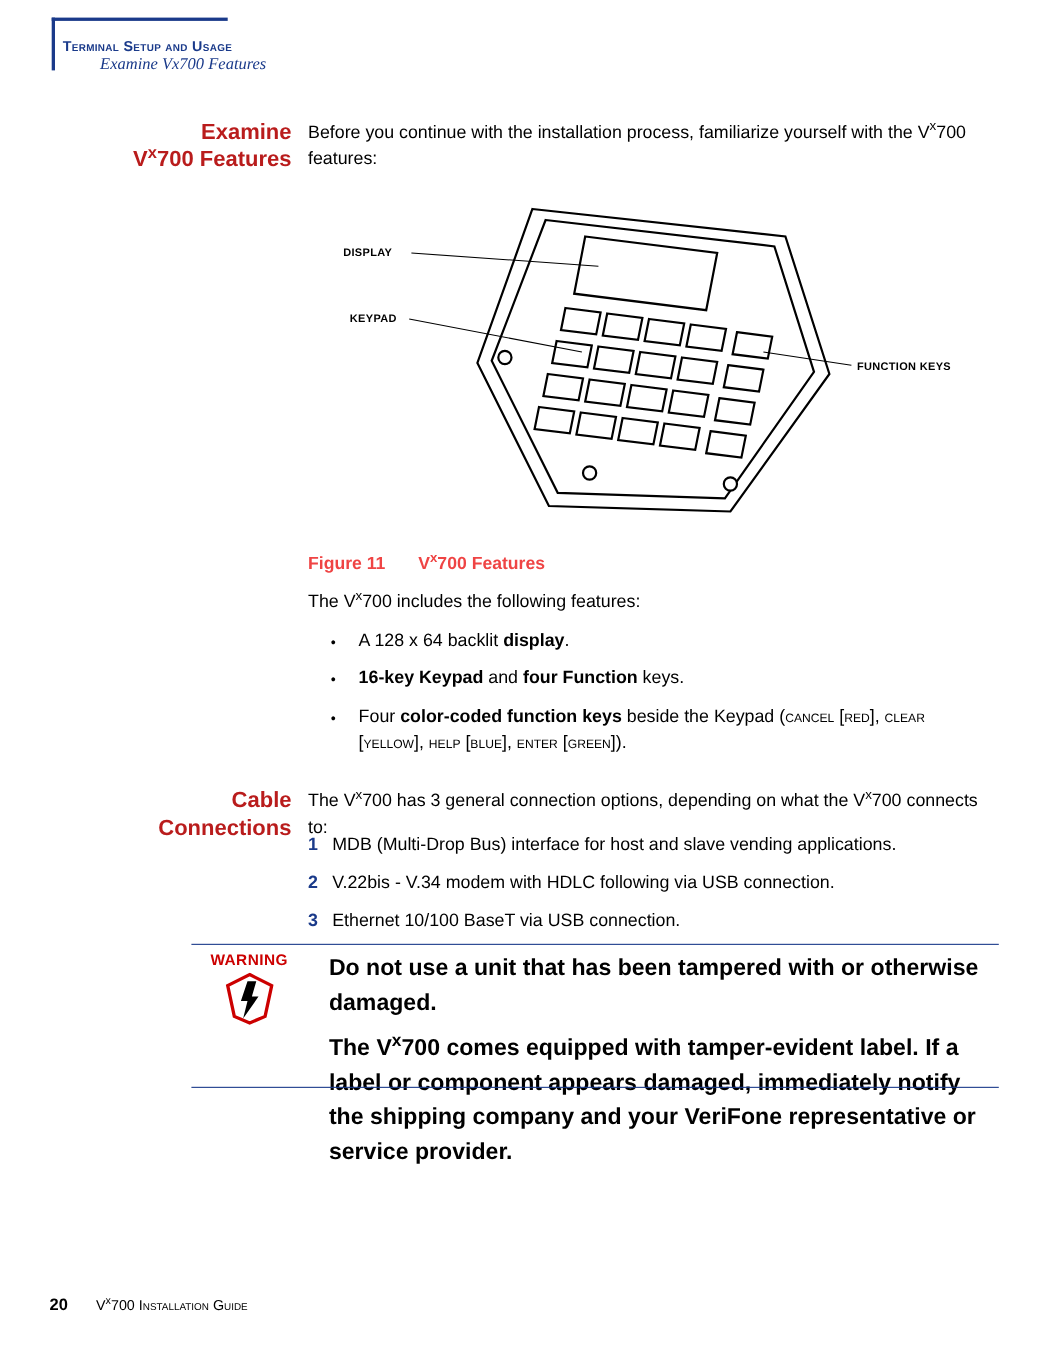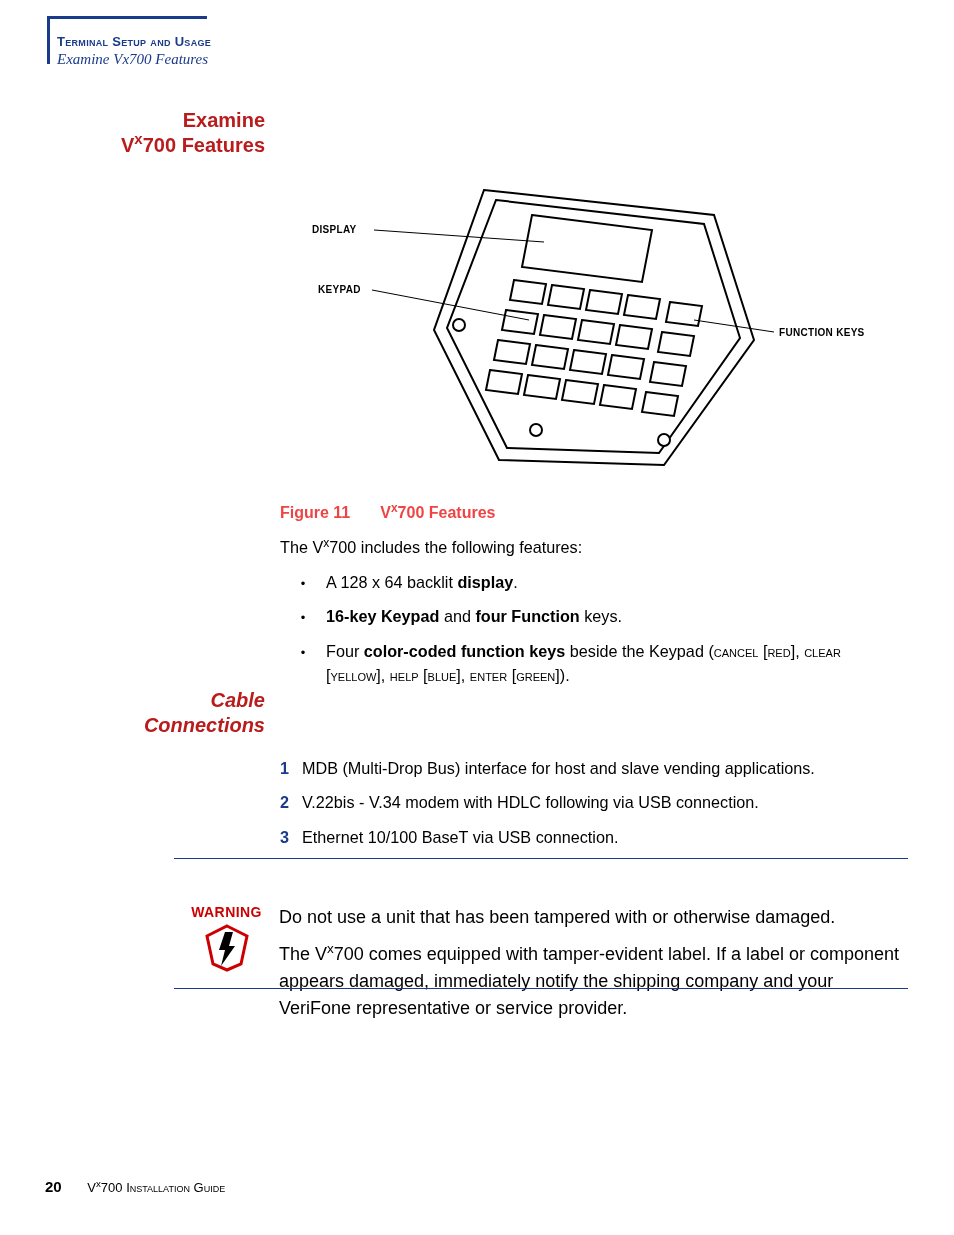--- a/index.html
+++ b/index.html
@@ -40,20 +40,21 @@
     font-size: 13px;
     font-weight: bold;
     font-variant: small-caps;
     letter-spacing: 0.3px;
   }
   .running-head .line2 {
     font-family: "Times New Roman", serif;
     font-style: italic;
     font-size: 15px;
     margin-top: 2px;
+    margin-left: 34px;
   }
   .section {
     position: absolute;
     display: flex;
     align-items: flex-start;
   }
   .side-head {
     width: 217px;
     text-align: right;
     color: #b91c1c;
@@ -131,40 +132,42 @@
     width: 22px;
     color: #1a3a8a;
     font-weight: bold;
     flex-shrink: 0;
   }
   .numlist .txt { flex: 1; }
   .rule { position: absolute; left: 174px; height: 1px; background: #1a3a8a; width: 734px; }
   .warning-block {
     position: absolute;
     left: 174px;
-    top: 904px;
+    top: 864px;
     width: 734px;
     display: flex;
+    gap: 20px;
   }
   .warning-label-col {
     width: 105px;
     flex-shrink: 0;
     text-align: center;
   }
   .warning-label {
     color: #c00;
     font-weight: bold;
     font-size: 14px;
     letter-spacing: 0.4px;
     margin-bottom: 4px;
   }
   .warning-text {
     flex: 1;
-    font-size: 18px;
+    font-size: 21px;
     line-height: 1.5;
+    font-weight: bold;
   }
   .warning-text p { margin: 0 0 10px 0; }
   .footer {
     position: absolute;
     left: 45px;
     bottom: 40px;
     font-size: 13px;
   }
   .footer .pg { font-weight: bold; font-size: 15px; margin-right: 22px; }
   .diag-label {
@@ -186,20 +189,23 @@
     <div class="line1">Terminal Setup and Usage</div>
     <div class="line2">
       <span>Examine V</span><span>x</span><span>700 Features</span>
     </div>
   </div>
 
   <div class="section" style="left:63px; top:108px;">
     <div class="side-head">
       <span>Examine</span><br>
       <span>V</span><span class="sup">x</span><span>700 Features</span>
+    </div>
+    <div class="body-col">
+      <span>Before you continue with the installation process, familiarize yourself with the V</span><span class="sup">x</span><span>700 features:</span>
     </div>
   </div>
 
   <div class="figure">
     <svg width="620" height="320" viewBox="0 0 620 320">
 
       <g stroke="#000" stroke-width="2" fill="#fff">
         <polygon points="200,20 430,45 470,170 380,295 215,290 150,160"></polygon>
         <polygon points="212,30 420,54 456,168 375,283 223,278 163,158" fill="#fff"></polygon>
 
@@ -269,24 +275,27 @@
       </div>
     </div>
     <div class="item">
       <div class="dot">•</div>
       <div class="txt">
         <span>Four </span><b>color-coded function keys</b><span> beside the Keypad (</span><span class="smallcaps">cancel</span><span> [</span><span class="smallcaps">red</span><span>], </span><span class="smallcaps">clear</span><span> [</span><span class="smallcaps">yellow</span><span>], </span><span class="smallcaps">help</span><span> [</span><span class="smallcaps">blue</span><span>], </span><span class="smallcaps">enter</span><span> [</span><span class="smallcaps">green</span><span>]).</span>
       </div>
     </div>
   </div>
 
-  <div class="section" style="left:63px; top:688px;font-style:italic;">
+  <div class="section" style="left:63px; top:716px;">
     <div class="side-head">
       <span>Cable</span><br>
       <span>Connections</span>
+    </div>
+    <div class="body-col">
+      <span>The V</span><span class="sup">x</span><span>700 has 3 general connection options, depending on what the V</span><span class="sup">x</span><span>700 connects to:</span>
     </div>
   </div>
 
   <div class="numlist">
     <div class="item">
         <div class="num">1</div>
         <div class="txt">MDB (Multi-Drop Bus) interface for host and slave vending applications.</div>
       </div>
     <div class="item">
         <div class="num">2</div>

